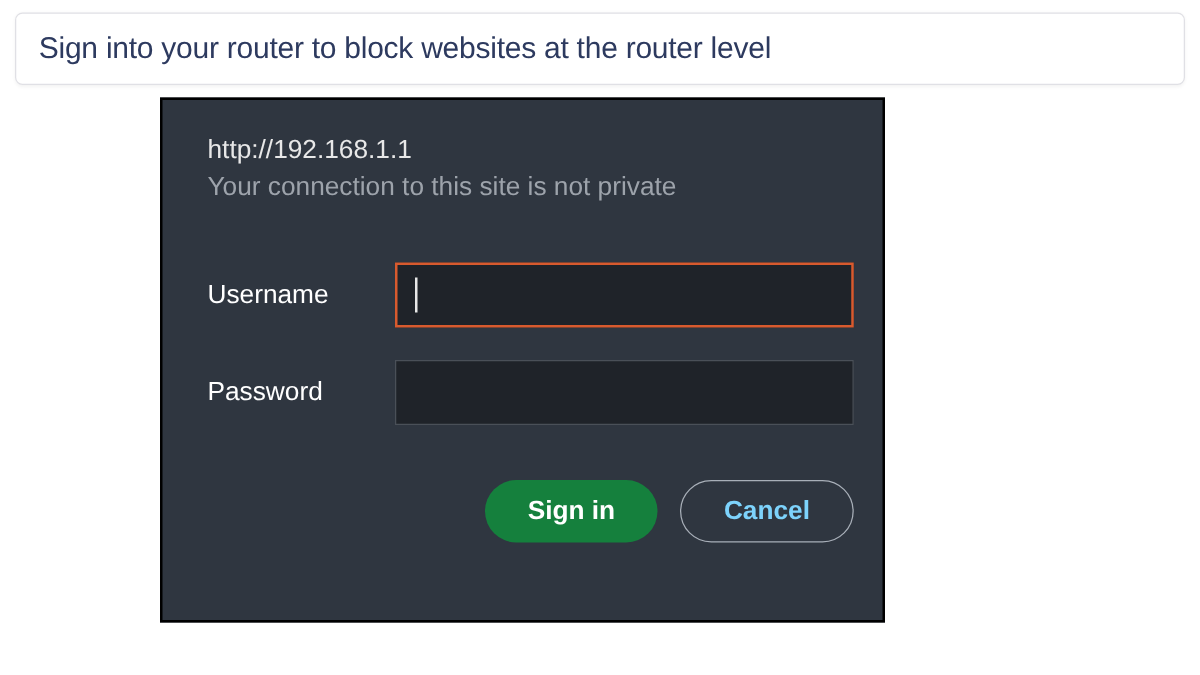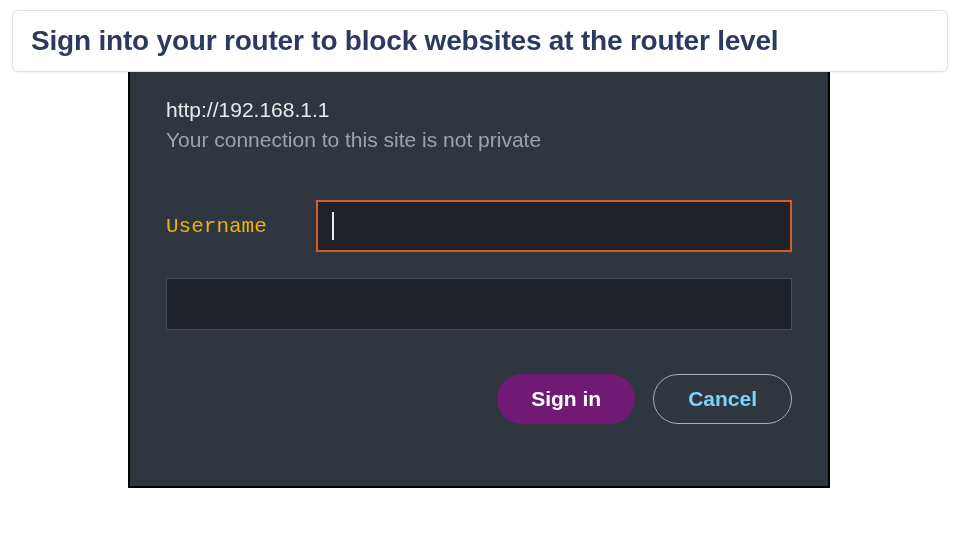--- a/index.html
+++ b/index.html
@@ -21,58 +21,57 @@
       right: 12px;
       background: #fff;
       border: 1px solid #e0e0e5;
       border-radius: 6px;
       padding: 14px 18px;
       box-shadow: 0 1px 3px rgba(0,0,0,0.05);
       z-index: 10;
     }
     .caption-text {
       color: #2d3a5f;
-      font-size: 28px;
-      font-weight: 700;
+      font-size: 24px;
+      font-weight: 400;
       letter-spacing: -0.2px;
     }
     .dialog {
       position: absolute;
-      top: 68px;
+      top: 78px;
       left: 128px;
-      width: 702px;
+      width: 580px;
       height: 420px;
       background: #2f3640;
       border: 2px solid #000;
-      padding: 28px 36px 24px 36px;
+      padding: 28px 23px 24px 36px;
     }
     .url-line {
       color: #e8e8e8;
       font-size: 21px;
       font-weight: 400;
       margin-bottom: 6px;
     }
     .warning-line {
       color: #9da3ab;
       font-size: 21px;
       font-weight: 400;
       margin-bottom: 48px;
     }
     .field-row {
       display: flex;
       align-items: center;
       margin-bottom: 26px;
     }
     .field-label {
-      color: #eab308;
+      color: #ffffff;
       font-size: 21px;
       font-weight: 400;
       width: 150px;
       flex-shrink: 0;
-      font-family: Liberation Mono, monospace;
     }
     .field-input {
       flex: 1;
       height: 52px;
       background: #1f2329;
       border: 1px solid #4a5058;
       color: #e8e8e8;
       font-size: 20px;
       padding: 0 14px;
       outline: none;
@@ -111,21 +110,21 @@
       padding: 0 34px;
       border-radius: 26px;
       font-size: 21px;
       font-weight: 600;
       cursor: pointer;
       display: flex;
       align-items: center;
       justify-content: center;
     }
     .btn-primary {
-      background: #701a75;
+      background: #15803d;
       color: #fff;
       border: none;
     }
     .btn-secondary {
       background: transparent;
       color: #7dd3fc;
       border: 1.5px solid #a8afb8;
     }
   </style>
 </head>
@@ -141,20 +140,21 @@
 
   <div class="field-row">
     <div class="field-label">Username</div>
     <div class="input-wrap">
       <input type="text" class="field-input active" value="" style="">
       <span class="cursor"></span>
     </div>
   </div>
 
   <div class="field-row">
+    <div class="field-label">Password</div>
     <input type="password" class="field-input" value="" style="">
   </div>
 
   <div class="button-row">
     <button class="btn btn-primary">Sign in</button>
     <button class="btn btn-secondary">Cancel</button>
   </div>
 </div>
 
 </body></html>

